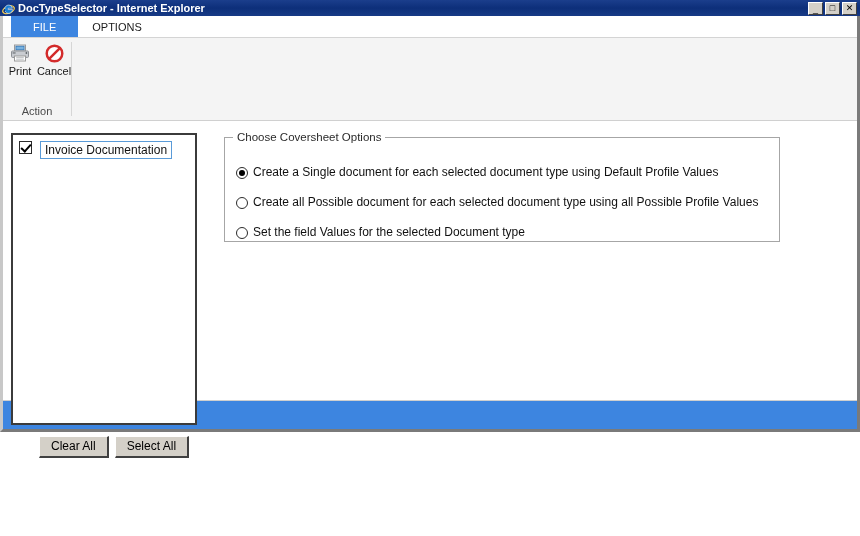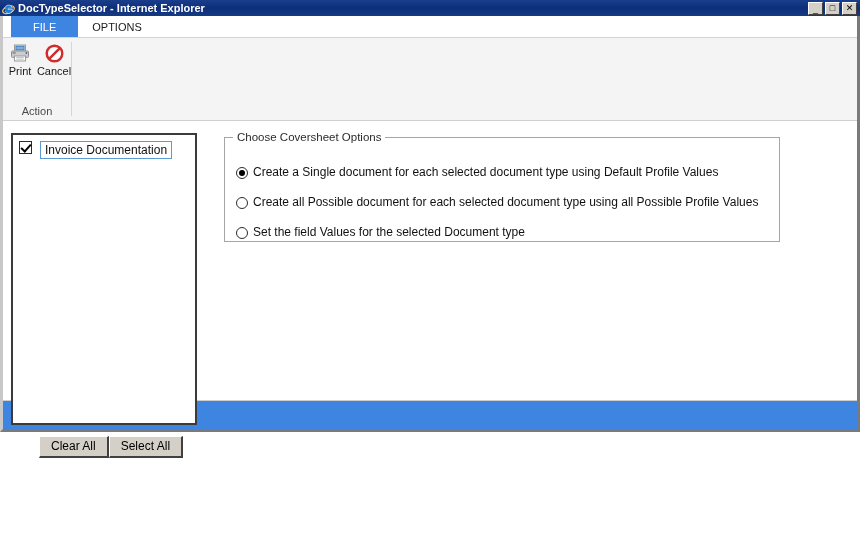--- a/index.html
+++ b/index.html
@@ -245,20 +245,21 @@
     border: 1px solid #5a9bd8;
     padding: 1px 4px;
   }
 
   
   .listbtns {
     position: absolute;
     left: 36px;
     top: 315px;
     display: flex;
+    gap: 6px;
   }
   .classicbtn {
     background: #d4d0c8;
     border-top: 1px solid #ffffff;
     border-left: 1px solid #ffffff;
     border-right: 2px solid #404040;
     border-bottom: 2px solid #404040;
     font-family: "Liberation Sans", sans-serif;
     font-size: 12px;
     color: #000000;

